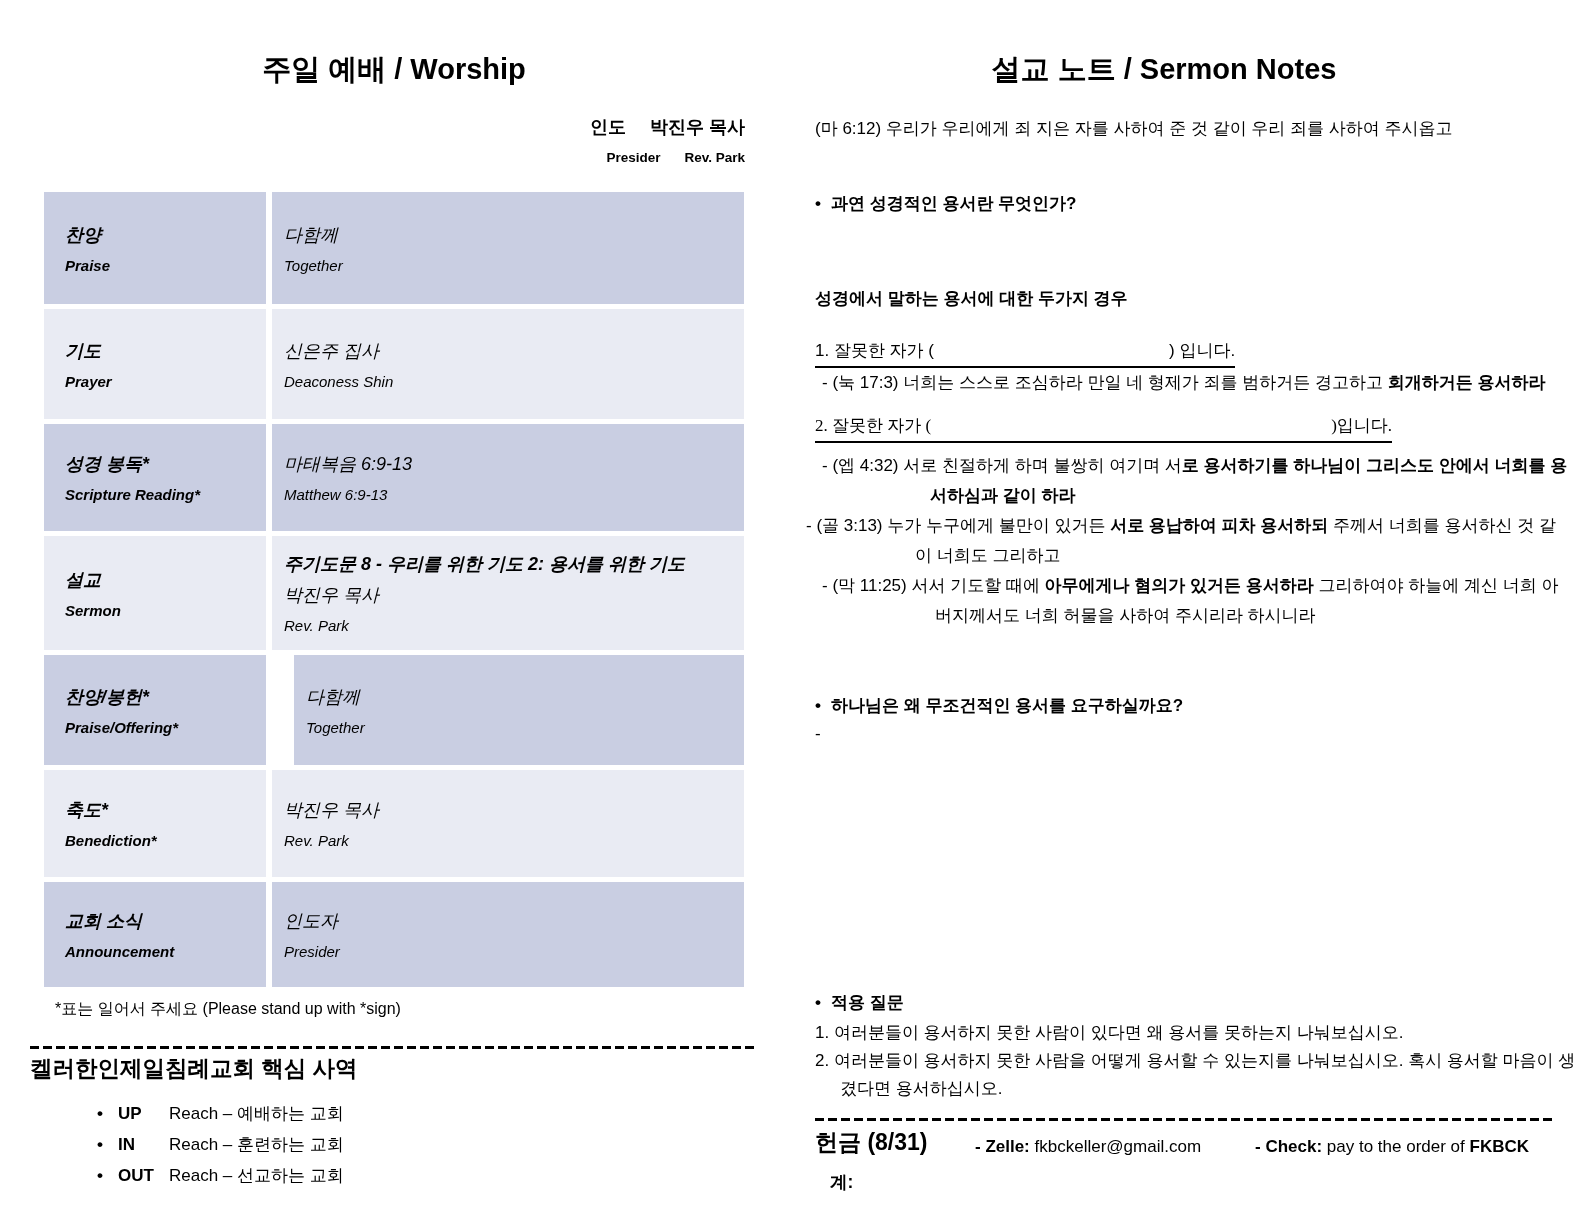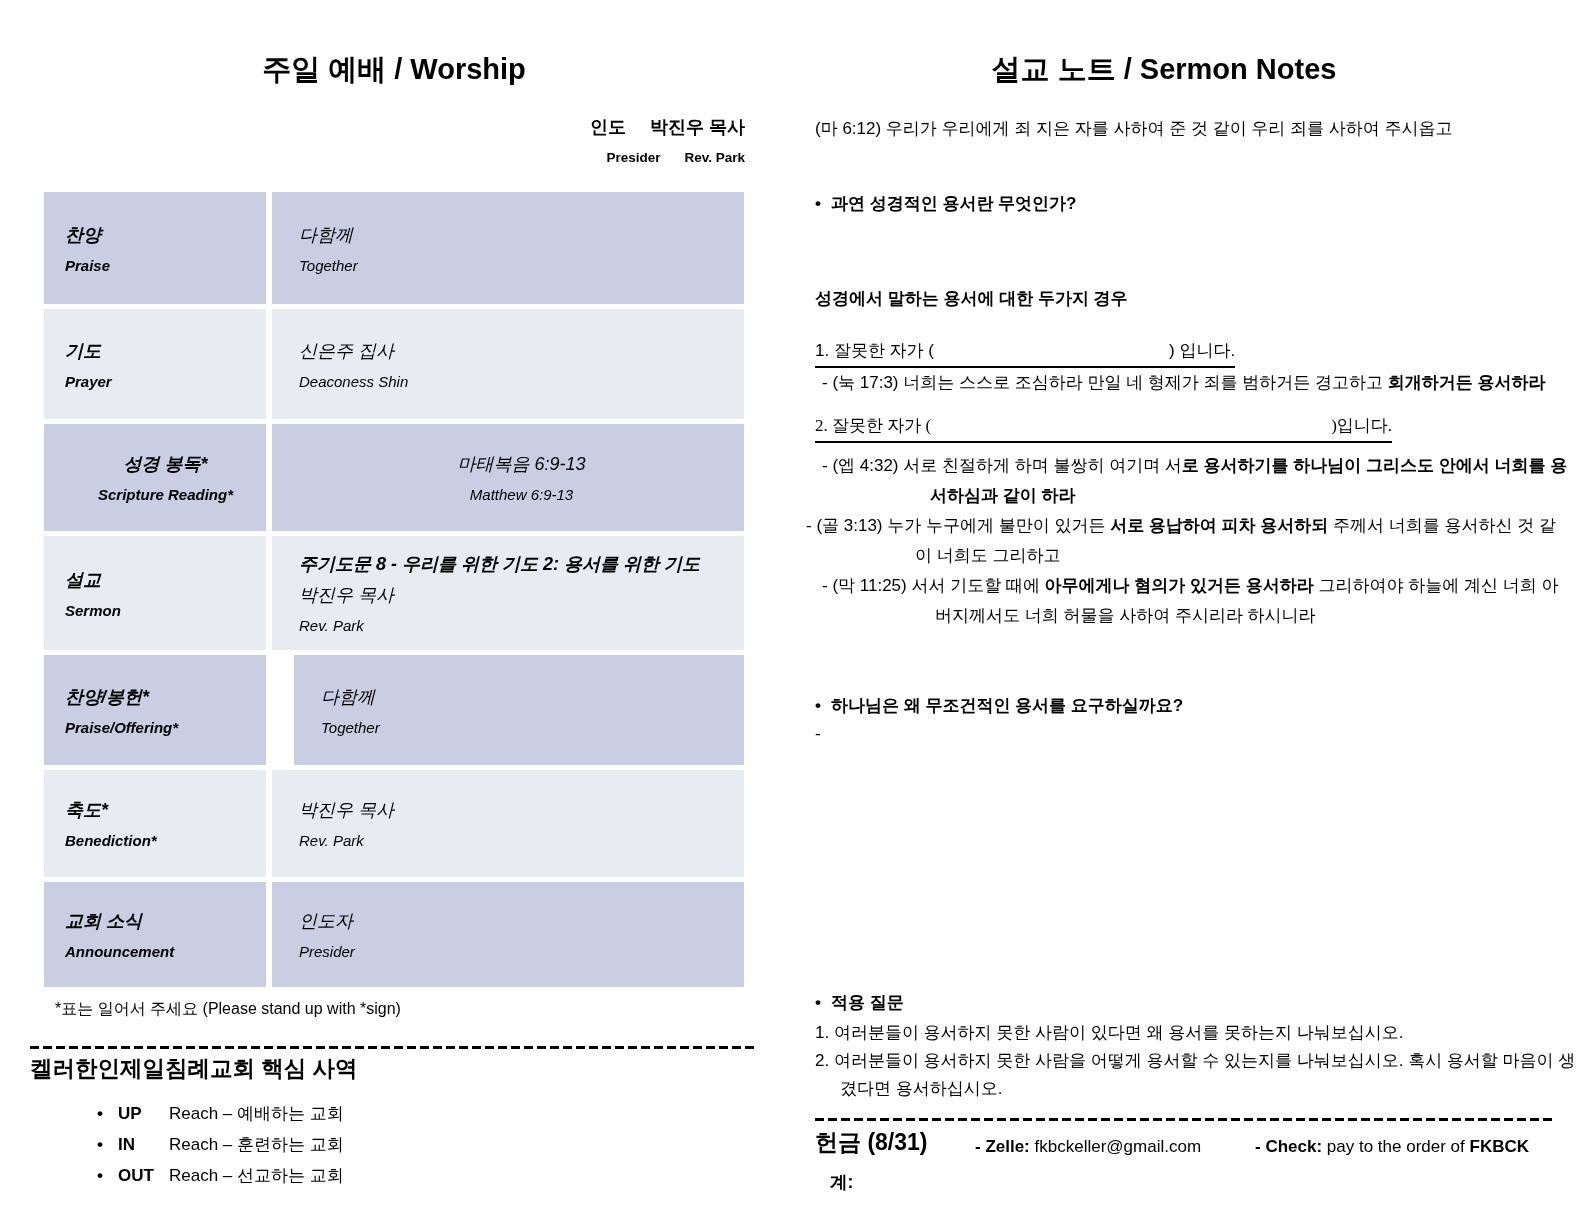--- a/index.html
+++ b/index.html
@@ -15,28 +15,28 @@
            font-size:29px;font-weight:bold;white-space:nowrap;}
   .presider{top:115px;right:47px;text-align:right;}
   .presider .line-kr{font-size:18px;font-weight:bold;margin-bottom:11px;white-space:nowrap;}
   .presider .line-en{font-size:13.5px;font-weight:bold;white-space:nowrap;}
   .presider .name{margin-left:24px;}
 
   .wtable{top:192px;left:44px;width:700px;display:flex;flex-direction:column;gap:5px;font-style:italic;}
   .trow{display:flex;gap:6px;}
   .trow:nth-of-type(1){height:112px;}
   .trow:nth-of-type(2){height:110px;}
-  .trow:nth-of-type(3){height:107px;text-align:center;}
+  .trow:nth-of-type(3){height:107px;}
   .trow:nth-of-type(4){height:114px;}
   .trow:nth-of-type(5){height:110px;gap:28px;}
   .trow:nth-of-type(6){height:107px;}
   .trow:nth-of-type(7){height:105px;}
   .tlabel{width:222px;box-sizing:border-box;padding-left:21px;
           display:flex;flex-direction:column;justify-content:center;}
-  .tvalue{flex:1;box-sizing:border-box;padding-left:27px;
+  .tvalue{flex:1;box-sizing:border-box;padding-left:12px;
           display:flex;flex-direction:column;justify-content:center;}
   .dark .tlabel,.dark .tvalue{background:var(--row-dark,#c9cee2);}
   .light .tlabel,.light .tvalue{background:var(--row-light,#e9ebf3);}
   .lkr{font-size:18px;font-weight:bold;margin-bottom:10px;white-space:nowrap;}
   .len{font-size:15px;font-weight:bold;white-space:nowrap;}
   .vtitle{font-size:18px;font-weight:bold;margin-bottom:7px;white-space:nowrap;}
   .vkr{font-size:18px;margin-bottom:10px;white-space:nowrap;}
   .ven{font-size:15px;white-space:nowrap;}
 
   .stand-note{top:999px;left:55px;font-size:16px;white-space:nowrap;}

